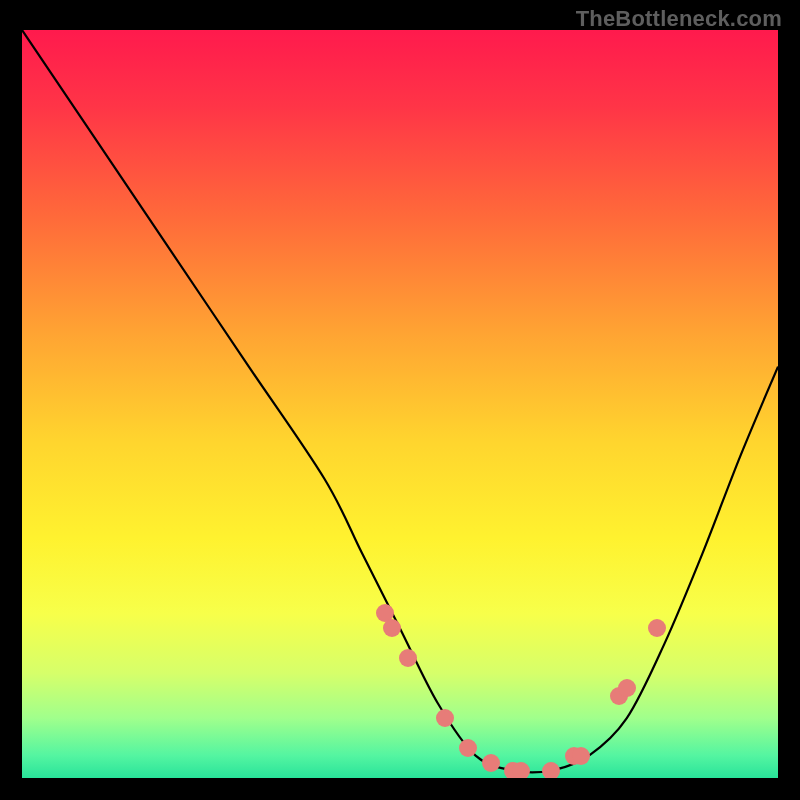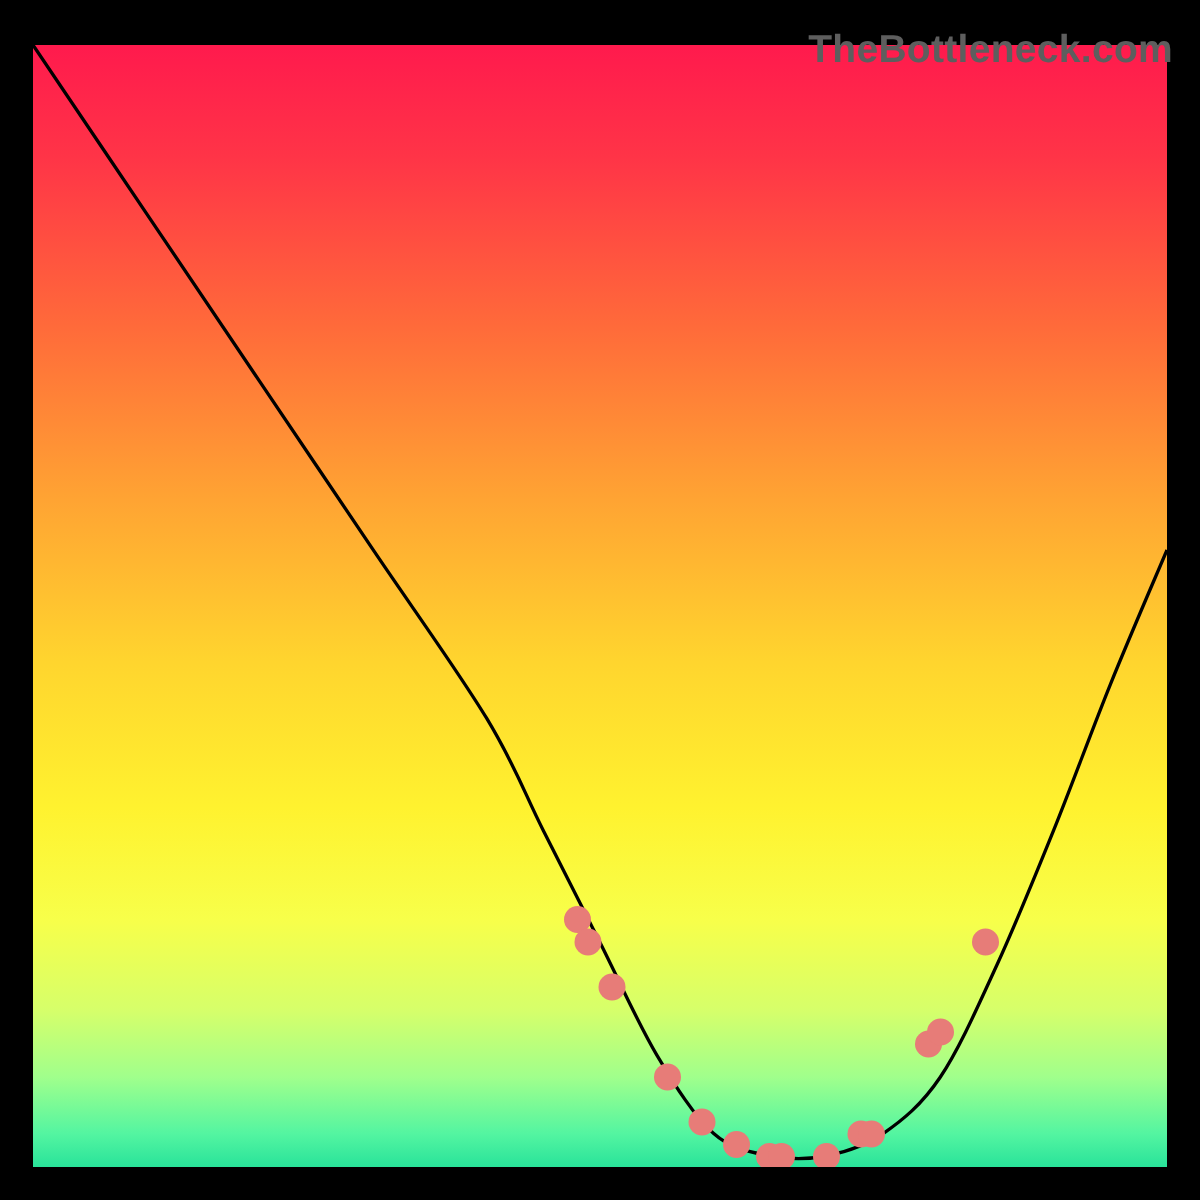--- a/index.html
+++ b/index.html
@@ -8,26 +8,25 @@
     position: relative;
     width: 800px;
     height: 800px;
     background: #000;
   }
   .watermark {
     position: absolute;
     top: 6px;
     right: 18px;
     font-family: Arial, Helvetica, sans-serif;
-    font-size: 26px;
+    font-size: 22px;
     font-weight: bold;
     color: #5e5e5e;
     letter-spacing: 0.2px;
     z-index: 50;
-    margin-top: 11px;
   }
   .plot-area {
     position: absolute;
     left: 22px;
     top: 30px;
     width: 756px;
     height: 748px;
     overflow: hidden;
   }
   .gradient {

